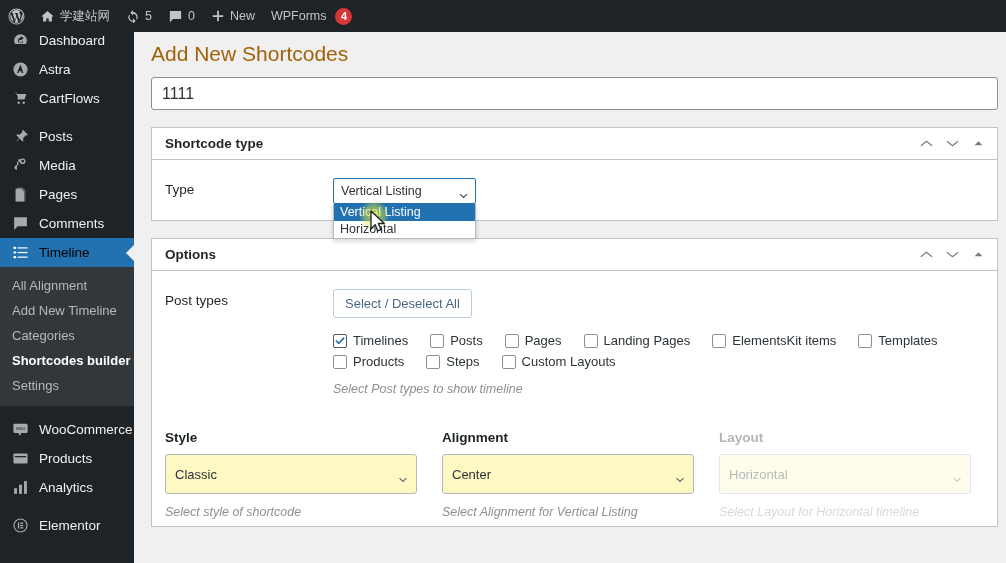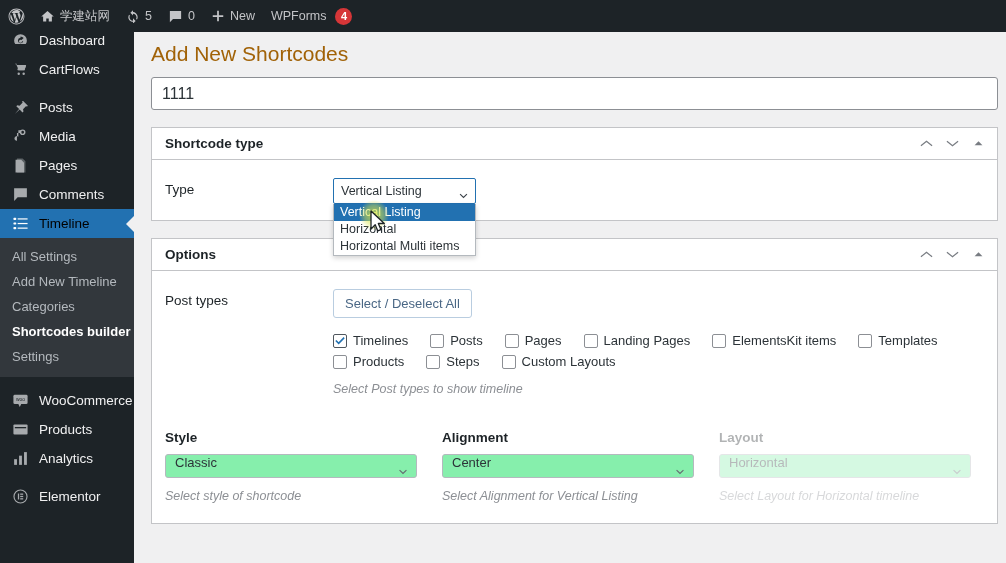--- a/index.html
+++ b/index.html
@@ -190,35 +190,35 @@
   .cb-box .tick { width: 10px; height: 9px; color: #2271b1; display: none; }
   .cb-box.checked .tick { display: block; }
   .hint {
     margin-top: 13px;
     font-size: 12.5px; font-style: italic; color: #8c8f94;
   }
 
   
   .panel-cols {
     display: flex;
-    padding: 18px 13px 20px 13px;
+    padding: 18px 13px 7px 13px;
     gap: 0;
   }
   .col { width: 277px; flex: 0 0 277px; padding-right: 24px; }
   .col.disabled { opacity: .34; }
   .col-label {
     font-size: 13.5px; font-weight: 600; color: #1d2327;
     margin-bottom: 9px;
   }
   .col-select {
     position: relative;
-    height: 24px; width: 252px;
+    height: 40px; width: 252px;
     border: 1px solid #b4b9be; border-radius: 3px;
-    background: #86efac;
-    display: flex; 
+    background: #fef9c3;
+    display: flex; align-items: center;
     padding: 0 26px 0 9px;
     font-size: 13px; color: #2c3338;
   }
   .col-select .sel-caret { right: 9px; color: #646970; }
   .col-hint {
     margin-top: 11px;
     font-size: 12.5px; font-style: italic; color: #8c8f94;
   }
 
   
@@ -286,20 +286,29 @@
 
   <div class="menu-item">
     <span class="mi-icon">
       <svg width="17" height="17" viewBox="0 0 24 24" fill="currentColor">
         <path d="M12 3a9 9 0 00-9 9 9 9 0 001.6 5.1h14.8A9 9 0 0021 12a9 9 0 00-9-9zm0 3.2a5.8 5.8 0 014.5 2.2l-3.1 3a2.2 2.2 0 00-1.4-.5 2.2 2.2 0 100 4.4 2.2 2.2 0 002.2-2.2h1.6A3.8 3.8 0 1112 8.2z"></path>
       </svg>
     </span>
     <span>Dashboard</span>
   </div>
 
+  <div class="menu-item">
+    <span class="mi-icon">
+      <svg width="17" height="17" viewBox="0 0 24 24" fill="currentColor">
+        <circle cx="12" cy="12" r="10"></circle>
+        <path d="M12 5l4 12h-2.2l-.8-2.6h-3.2L9 17H7l5-12z" fill="#1d2327"></path>
+      </svg>
+    </span>
+    <span>Astra</span>
+  </div>
 
   <div class="menu-item">
     <span class="mi-icon">
       <svg width="17" height="17" viewBox="0 0 24 24" fill="currentColor">
         <path d="M4 4h2.4l2.6 9h8.6l2-6H9.4"></path>
         <path d="M3 3h2.7l.8 2.6H20l-2.4 7.6H8.1L7.4 11h9.1l1.1-3.4H7.1L6 3.9 5.6 3H3z"></path>
         <circle cx="9.5" cy="18" r="1.7"></circle>
         <circle cx="16.5" cy="18" r="1.7"></circle>
       </svg>
     </span>
@@ -354,21 +363,21 @@
         <rect x="2" y="17" width="4" height="3" rx="1"></rect>
         <rect x="8" y="4.7" width="14" height="1.7"></rect>
         <rect x="8" y="11.2" width="14" height="1.7"></rect>
         <rect x="8" y="17.7" width="14" height="1.7"></rect>
       </svg>
     </span>
     <span>Timeline</span>
   </div>
 
   <div class="submenu">
-    <span class="submenu-item">All Settings</span>
+    <span class="submenu-item">All Alignment</span>
     <span class="submenu-item">Add New Timeline</span>
     <span class="submenu-item">Categories</span>
     <span class="submenu-item current">Shortcodes builder</span>
     <span class="submenu-item">Settings</span>
   </div>
 
   <div class="menu-gap"></div>
 
   <div class="menu-item">
     <span class="mi-icon">
@@ -458,21 +467,20 @@
               <span>Vertical Listing</span>
               <span class="sel-caret">
                 <svg width="9" height="6" viewBox="0 0 10 7" fill="none" stroke="currentColor" stroke-width="1.3">
                     <path d="M1 1.3L5 5.2 9 1.3"></path>
                   </svg>
               </span>
             </div>
             <div class="sel-list">
               <div class="sel-opt highlight">Vertical Listing</div>
               <div class="sel-opt">Horizontal</div>
-              <div class="sel-opt">Horizontal Multi items</div>
             </div>
           </div>
         </div>
       </div>
     </div>
   </div>
 
   <div class="panel">
     <div class="panel-head">
       <span class="panel-title">Options</span>

